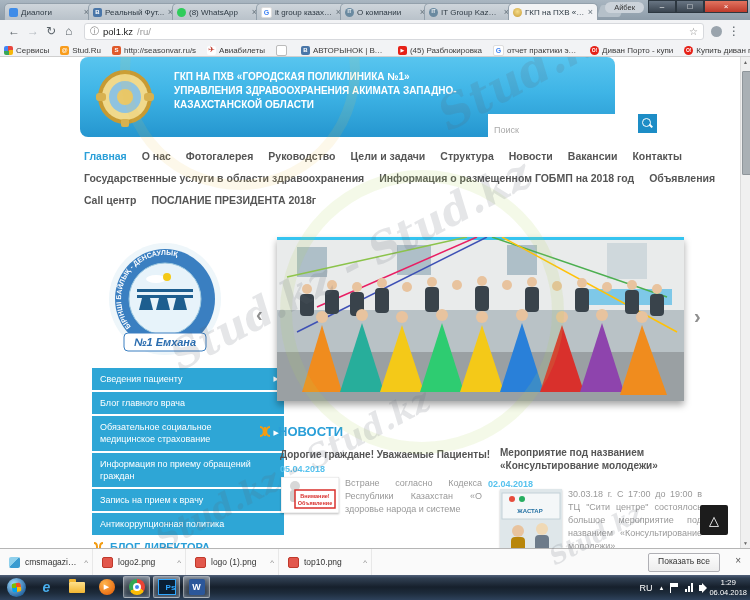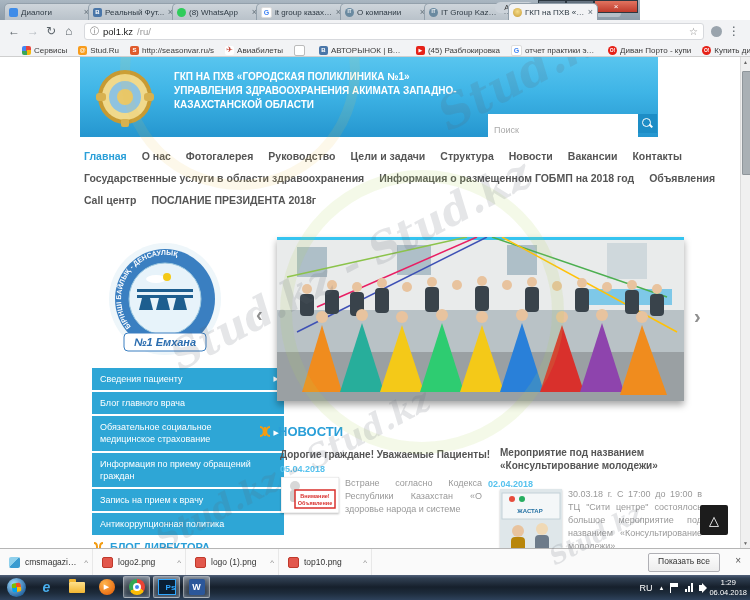--- a/index.html
+++ b/index.html
@@ -1,19 +1,19 @@
 <!DOCTYPE html>
 <html><head>
 <meta charset="utf-8">
 <style>
   html,body{margin:0;padding:0;}
   .screen{position:relative;width:750px;height:600px;overflow:hidden;background:#fff;
           font-family:"Liberation Sans","DejaVu Sans",sans-serif;-webkit-font-smoothing:antialiased;}
   
-  .tabbar{position:absolute;left:0;top:0;width:640px;height:20px;
+  .tabbar{position:absolute;left:0;top:0;width:750px;height:20px;
           background:linear-gradient(#a9b6c1,#8d9ca9);z-index:20;}
   .tab{position:absolute;top:3px;height:16px;width:80px;border-radius:5px 5px 0 0;
        background:linear-gradient(#ced5db,#b9c2ca);border:1px solid #93a0ab;border-bottom:none;
        display:flex;align-items:center;gap:3px;padding:0 4px;}
   .tab.active{background:#f2f3f5;z-index:3;}
   .tab-t{flex:1;font-size:8px;color:#2e3a44;white-space:nowrap;overflow:hidden;text-overflow:ellipsis;}
   .tab-x{font-size:9px;color:#66727c;line-height:1;}
   .newtab{position:absolute;left:599px;top:5px;width:23px;height:12px;background:#b5c0c9;
           transform:skewX(-18deg);border-radius:2px;}
   .winchip{position:absolute;right:106px;top:2px;height:11px;line-height:11px;padding:0 9px;
@@ -21,37 +21,37 @@
   .wbtn{position:absolute;top:0;height:13px;line-height:12px;text-align:center;font-size:8px;color:#fff;
         border:1px solid #2c3740;background:linear-gradient(#687583,#3a4550);box-sizing:border-box;}
   .wbtn.min{right:74px;width:28px;} .wbtn.max{right:46px;width:28px;}
   .wbtn.cls{right:2px;width:44px;background:linear-gradient(#e27460,#bf3a2b);}
   .toolbar{position:absolute;left:0;top:20px;width:750px;height:24px;background:#f2f3f5;z-index:20;}
   .navbtn{position:absolute;top:3px;font-size:12px;color:#5a6268;line-height:17px;}
   .urlbox{position:absolute;left:84px;top:3px;width:620px;height:17px;background:#fff;
           border:1px solid #d7d9dd;border-radius:3px;display:flex;align-items:center;padding:0 5px;box-sizing:border-box;gap:4px;}
   .urlhost{font-size:9.5px;color:#222;} .urlpath{font-size:9.5px;color:#999;}
   .bookbar{position:absolute;left:0;top:44px;width:750px;height:13px;background:#f2f3f5;
-           border-bottom:1px solid #cfcfcf;display:flex;align-items:center;gap:11px;padding-left:22px;box-sizing:border-box;z-index:20;}
+           border-bottom:1px solid #cfcfcf;display:flex;align-items:center;gap:11px;padding-left:4px;box-sizing:border-box;z-index:20;}
   .bm{display:flex;align-items:center;gap:3px;max-width:86px;}
   .bm-t{font-size:8px;color:#3a3a3a;white-space:nowrap;overflow:hidden;text-overflow:ellipsis;}
   
   .fv{width:9px;height:9px;border-radius:2px;flex:0 0 auto;display:flex;align-items:center;justify-content:center;
       font-size:6px;font-weight:bold;color:#fff;line-height:1;}
   .fv-chat{background:#3f8ce8;} .fv-vk{background:#4a76a8;} .fv-wa{background:#2fcc5b;border-radius:50%;}
   .fv-g{background:#fff;border:1px solid #ddd;color:#4285f4;font-size:7px;}
   .fv-it{background:#6a8aa0;border-radius:50%;font-size:4.5px;}
   .fv-emb{background:radial-gradient(circle at 50% 40%,#f5dc8a,#c79a33);border-radius:50%;}
   .fv-grid{background:conic-gradient(#e8453c 0 25%,#f6b70b 0 50%,#3aa757 0 75%,#4285f4 0 100%);}
   .fv-mail{background:#f89c1c;} .fv-sv{background:#e05a2b;} .fv-plane{background:#fff;color:#c0392b;font-size:8px;}
   .fv-page{background:#fff;border:1px solid #bbb;} .fv-yt{background:#e62117;font-size:5px;} .fv-o{background:#e62117;border-radius:50%;font-size:5px;}
   
   .viewport{position:absolute;left:0;top:57px;width:750px;height:491px;background:#fff;overflow:hidden;z-index:1;}
-  .shead{position:absolute;left:80px;top:0;width:578px;height:80px;
-         background:linear-gradient(180deg,#58c5ef 0%,#3eb4e6 45%,#2596cf 100%);}
+  .shead{position:absolute;left:80px;top:0;width:535px;height:80px;
+         background:linear-gradient(180deg,#58c5ef 0%,#3eb4e6 45%,#2596cf 100%);border-radius:8px;}
   .stitle{position:absolute;left:94px;top:13px;width:420px;font-size:10px;font-weight:bold;color:#fff;line-height:1.4;}
   .stitle span{display:block;}
   .search{position:absolute;left:408px;top:57px;width:150px;height:19px;border:none;font-size:9px;padding:16px 6px;box-sizing:border-box;color:#444;}
   .search::placeholder{color:#aaa;}
   .sbtn{position:absolute;left:558px;top:57px;width:19px;height:19px;background:#1d8dc6;border:none;cursor:pointer;}
   .mag{position:absolute;left:4px;top:4px;width:7px;height:7px;border:1.5px solid #fff;border-radius:50%;}
   .mag::after{content:"";position:absolute;left:6px;top:6px;width:4px;height:1.5px;background:#fff;transform:rotate(45deg);}
   .nav{position:absolute;left:84px;top:88px;width:660px;}
   .nav-row{display:flex;gap:15px;height:22px;align-items:center;}
   .nav-l{font-size:10.5px;font-weight:bold;color:#555;white-space:nowrap;}

